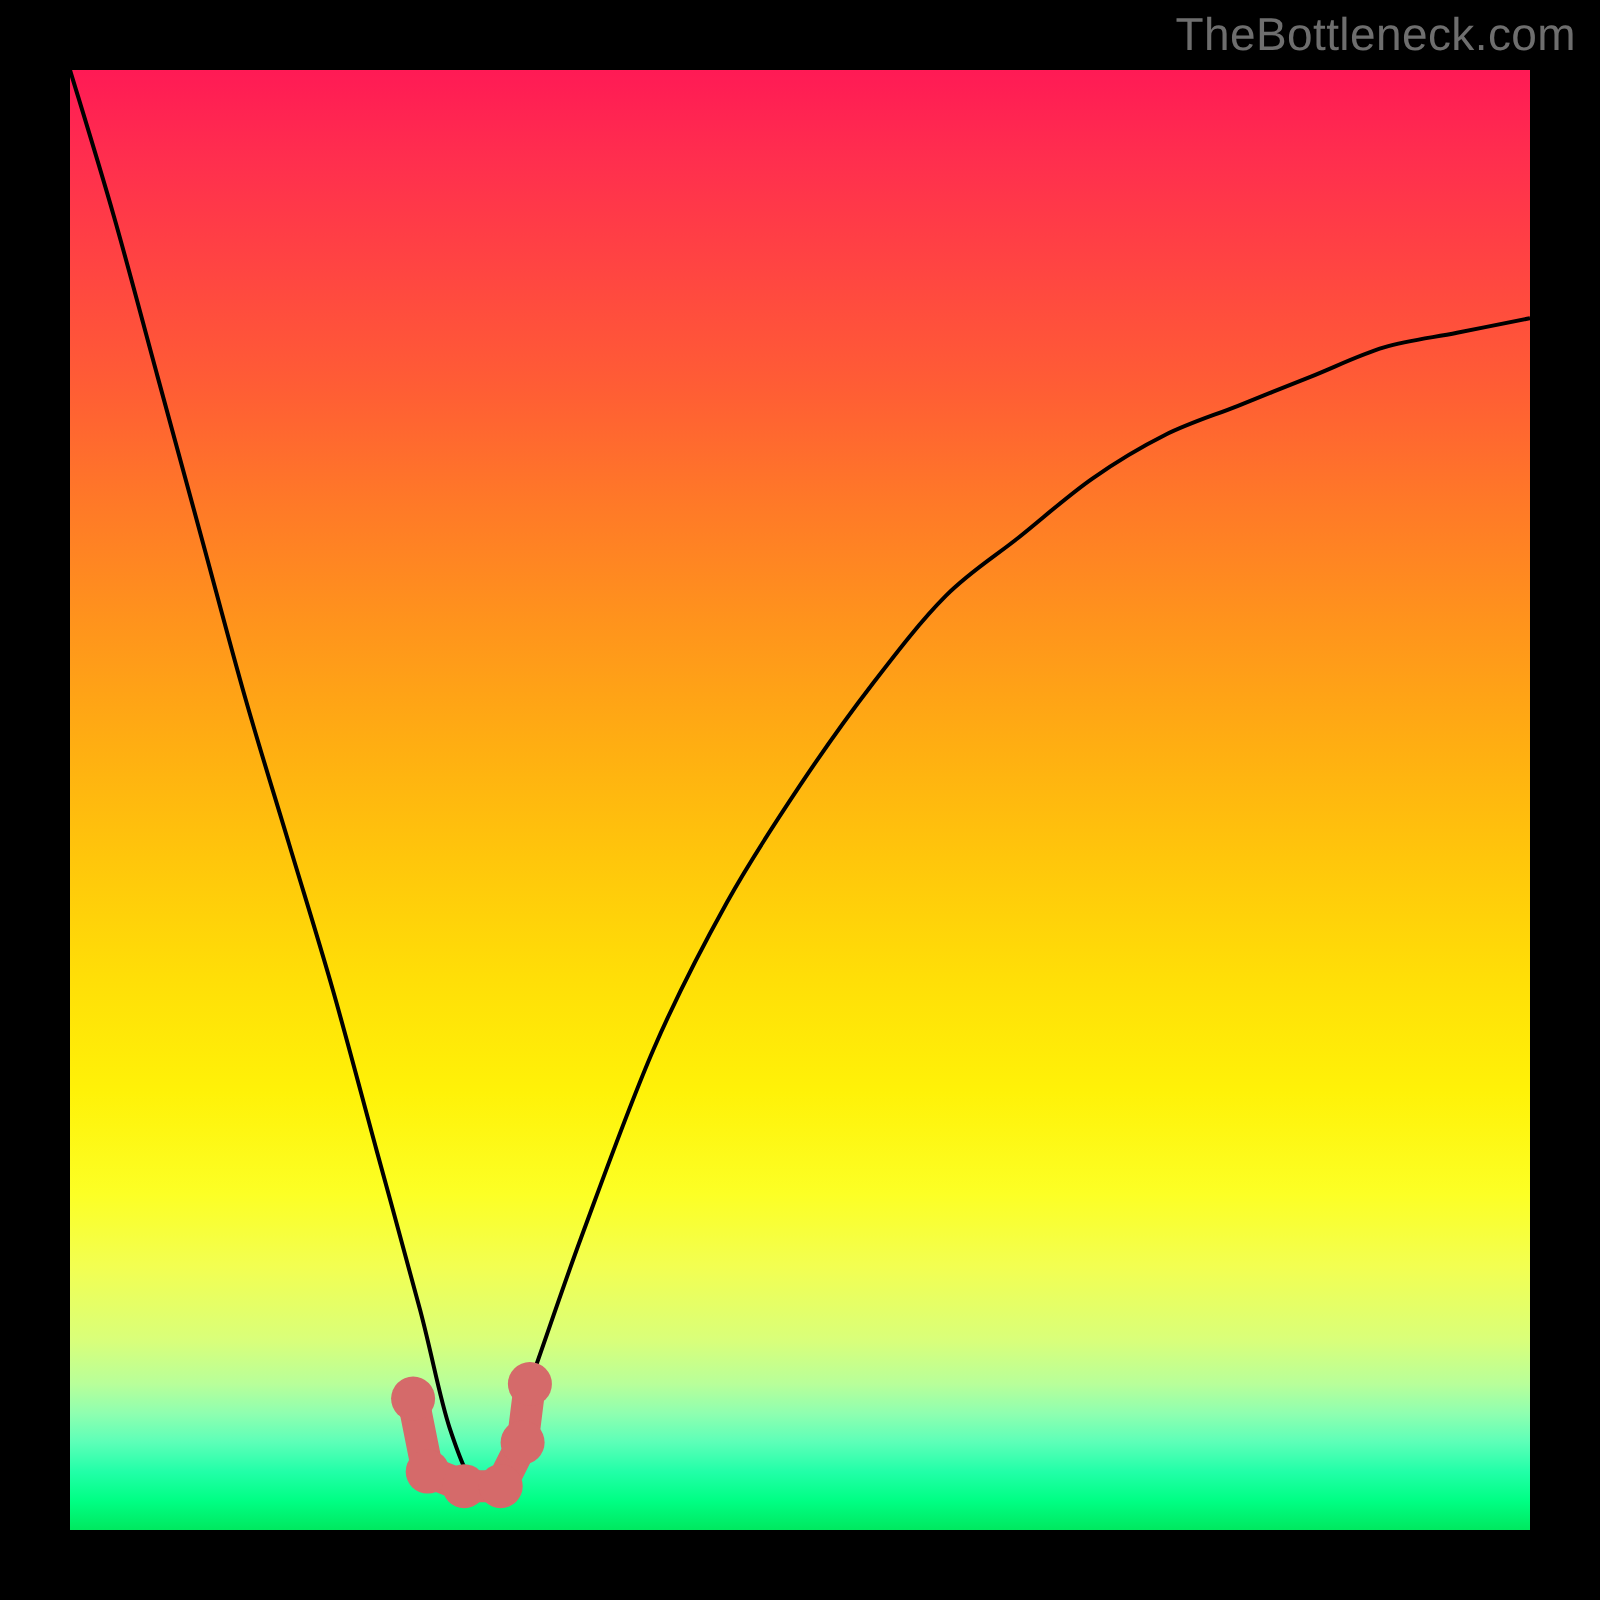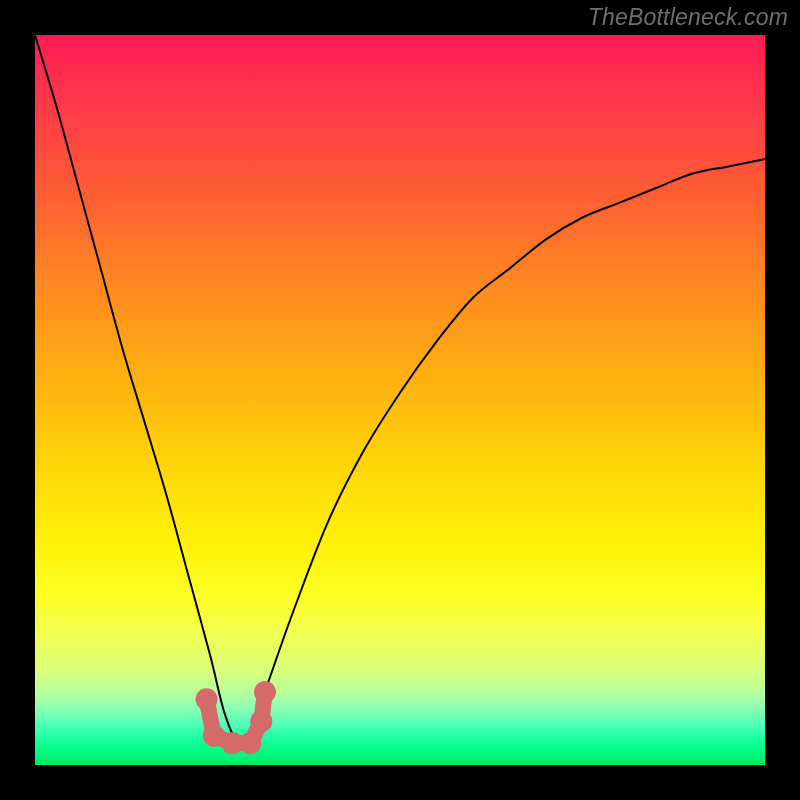--- a/index.html
+++ b/index.html
@@ -72,21 +72,20 @@
   }
   .watermark {
     position: absolute;
     top: 4px;
     right: 12px;
     color: #6e6e6e;
     font-size: 23px;
     font-weight: 400;
     letter-spacing: 0.2px;
     user-select: none;
-    font-style: italic;
   }
 </style>
 </head>
 <body>
 
 <div class="frame">
 
   <div class="plot-area">
     <div class="gradient"></div>
 

